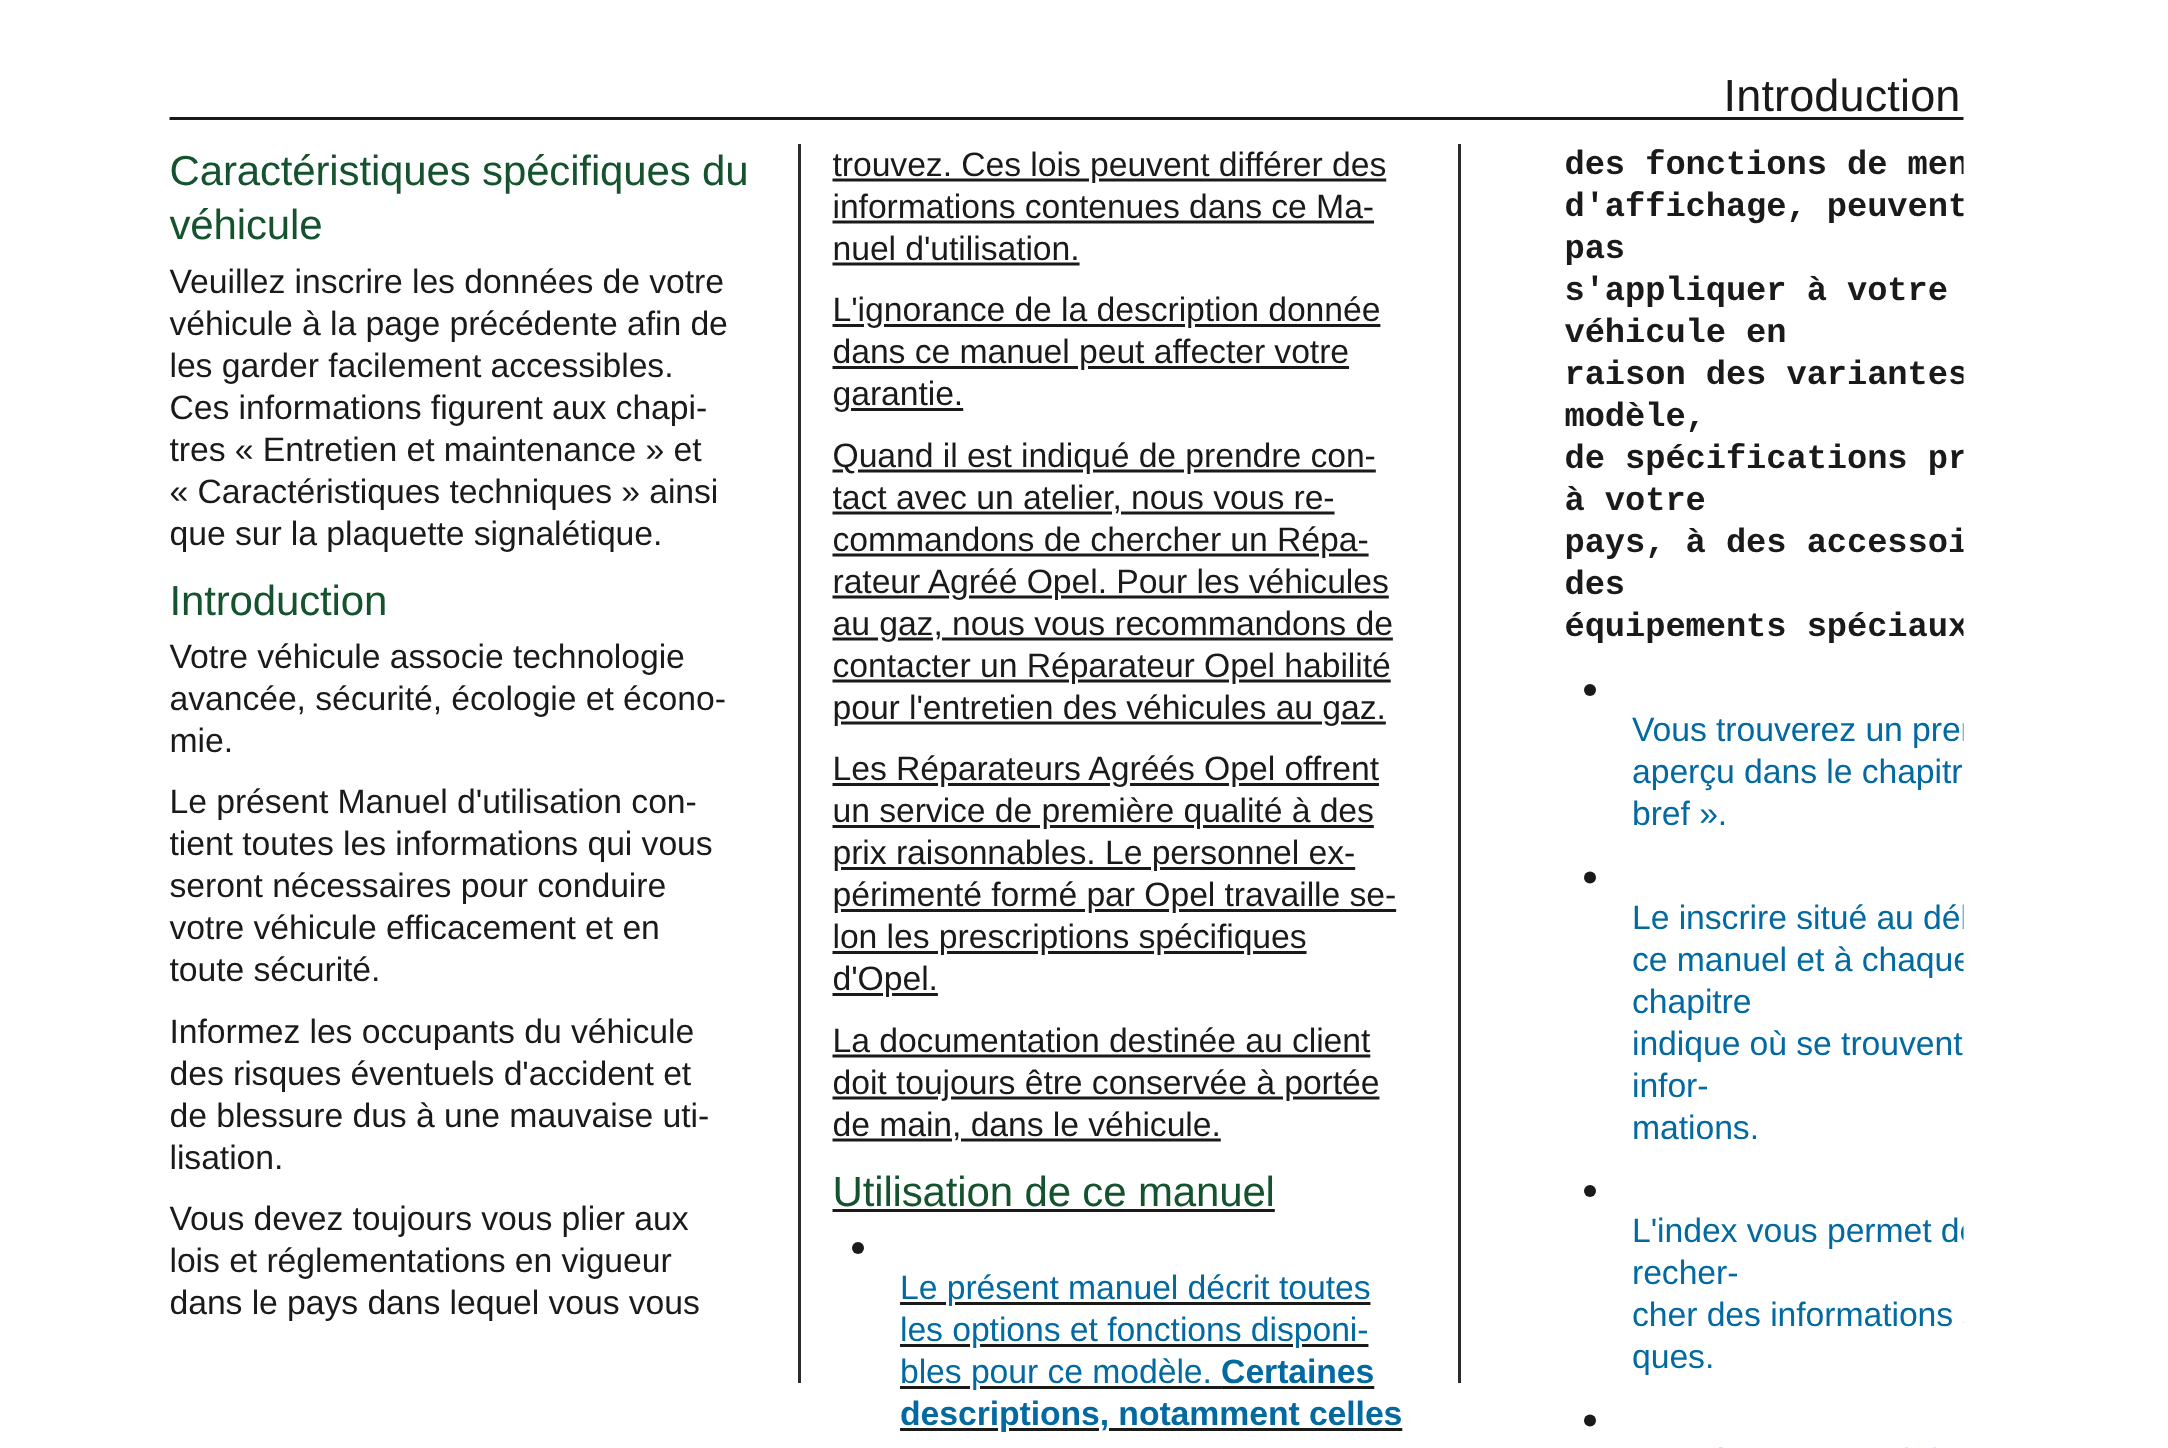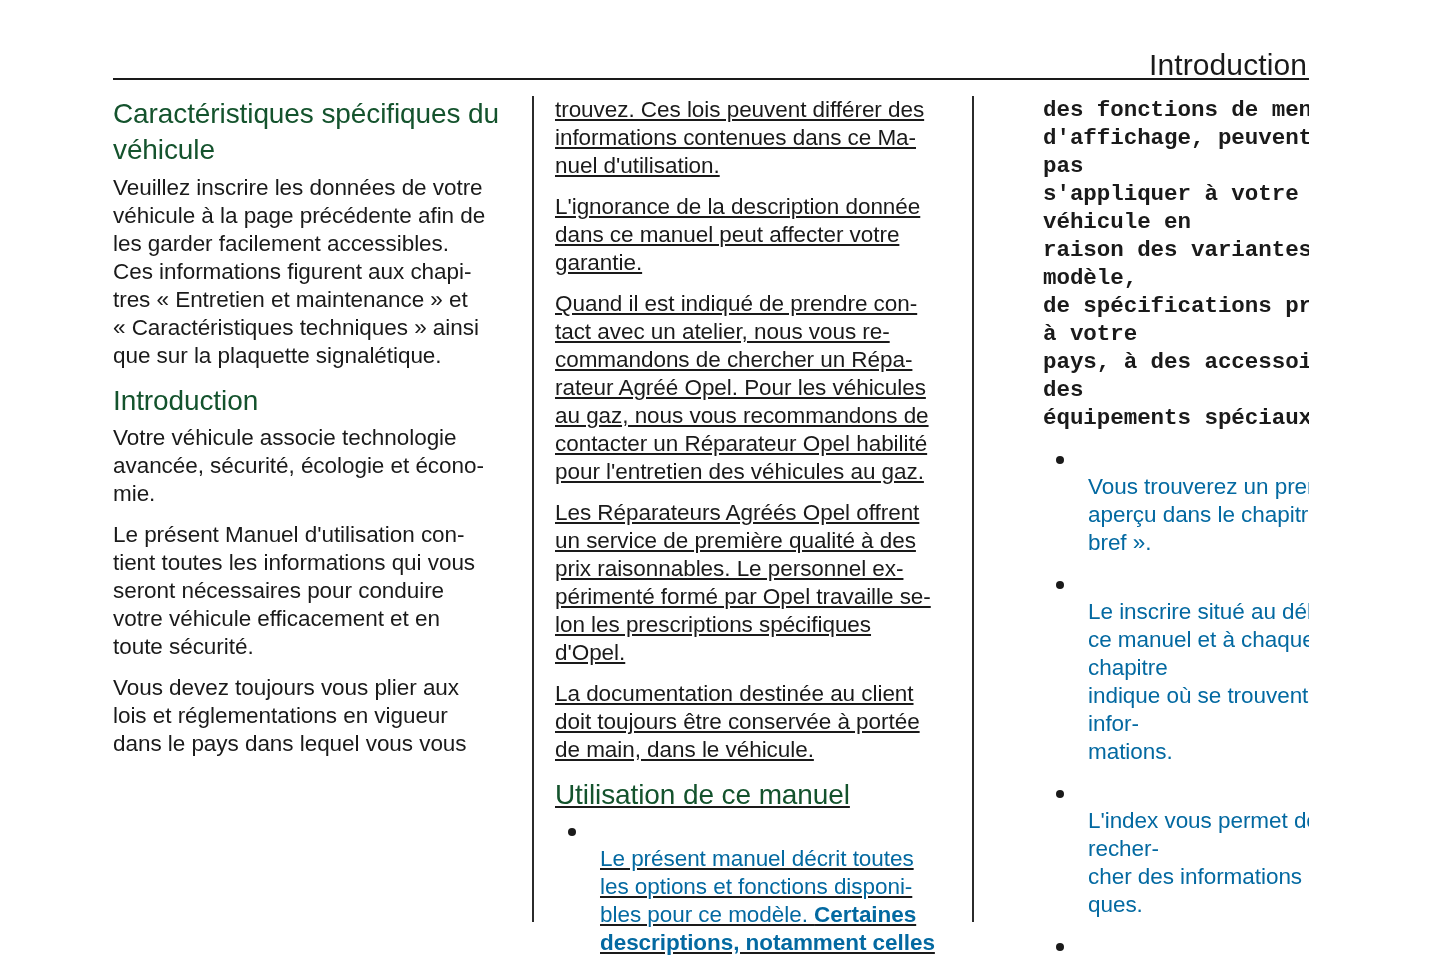--- a/index.html
+++ b/index.html
@@ -164,20 +164,24 @@
 
       <h2 class="sec-heading gap-above">Introduction</h2>
       <p class="para">Votre véhicule associe technologie
 avancée, sécurité, écologie et écono-
 mie.</p>
       <p class="para">Le présent Manuel d'utilisation con-
 tient toutes les informations qui vous
 seront nécessaires pour conduire
 votre véhicule efficacement et en
 toute sécurité.</p>
+      <p class="para">Informez les occupants du véhicule
+des risques éventuels d'accident et
+de blessure dus à une mauvaise uti-
+lisation.</p>
       <p class="para">Vous devez toujours vous plier aux
 lois et réglementations en vigueur
 dans le pays dans lequel vous vous</p>
     </div>
 
     <div class="col col-2">
       <p class="para">trouvez. Ces lois peuvent différer des
 informations contenues dans ce Ma-
 nuel d'utilisation.</p>
       <p class="para">L'ignorance de la description donnée

